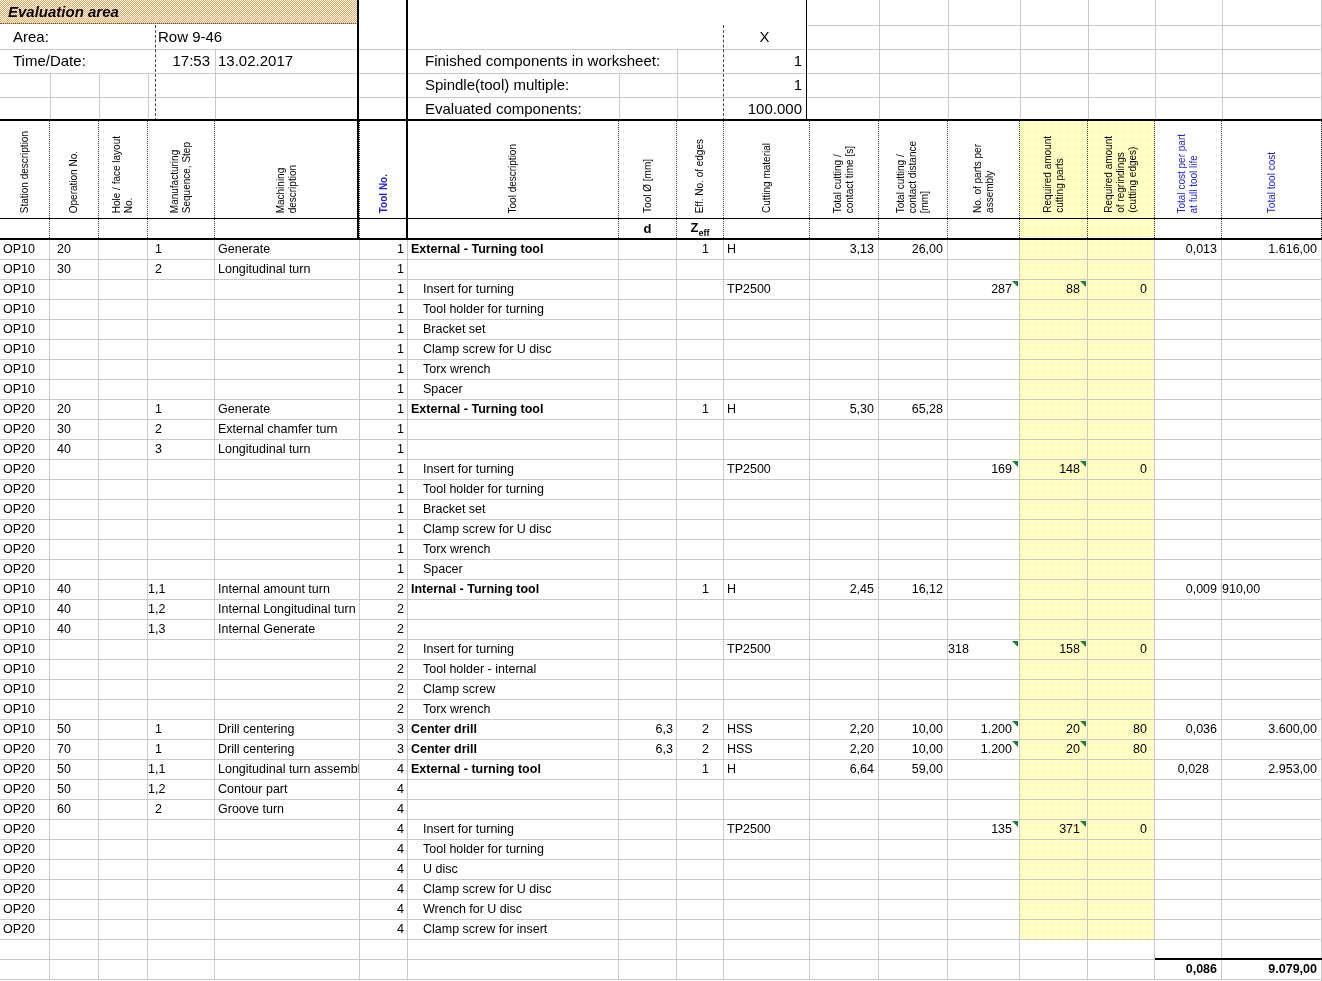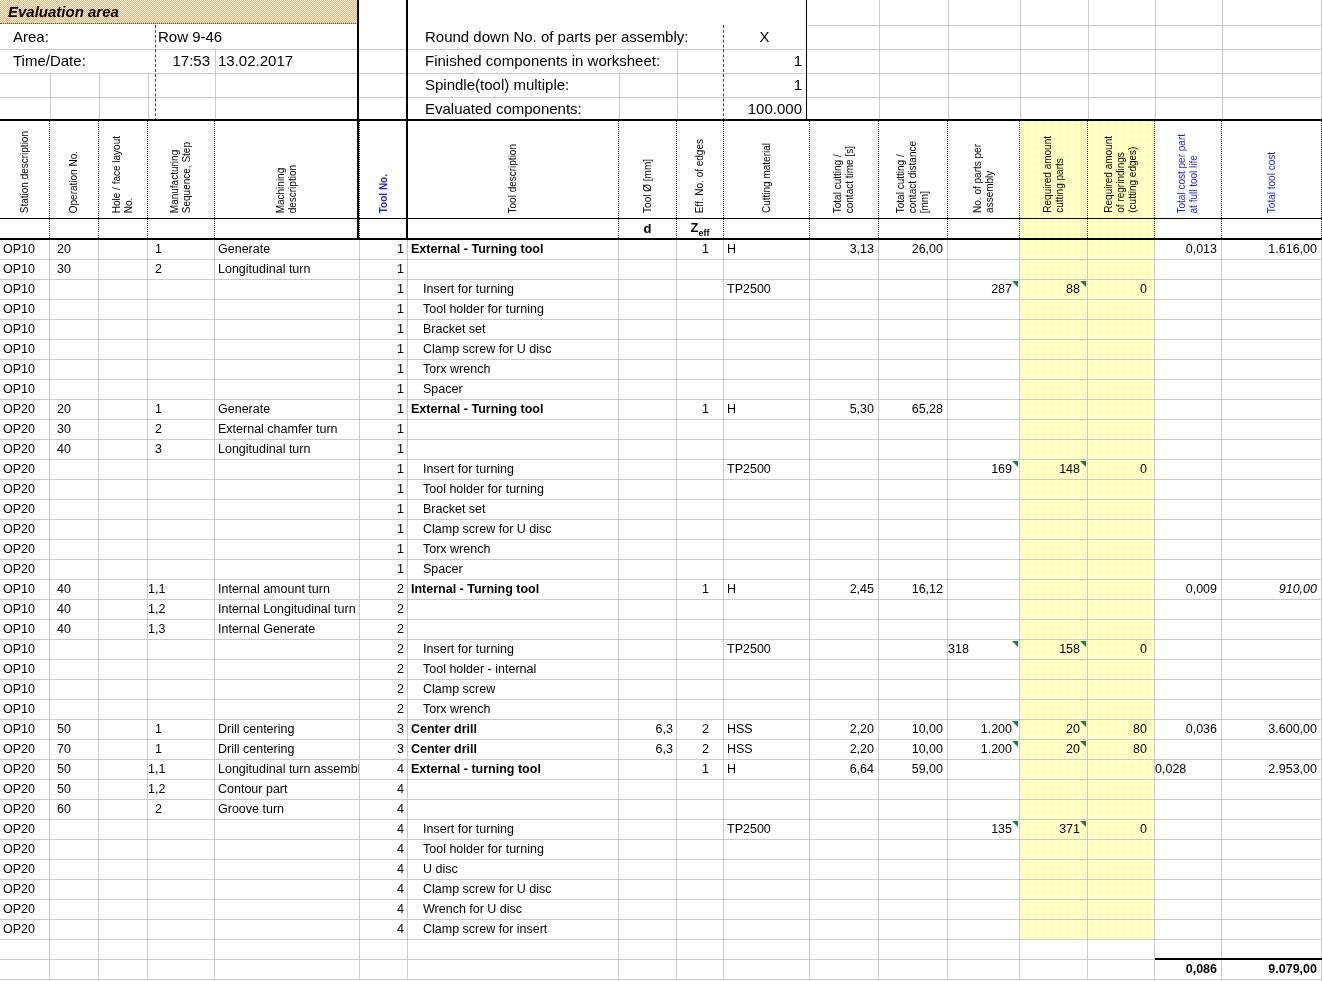--- a/index.html
+++ b/index.html
@@ -68,21 +68,20 @@
   <div class="block-title peach" style="left:0;top:0;width:358px;padding-left:8px;box-sizing:border-box;">
     <span>Evaluation area</span>
   </div>
   <div class="toplbl" style="left:13px;top:25px;">Area:</div>
   <div class="topval" style="left:158px;top:25px;">Row 9-46</div>
   <div class="toplbl" style="left:13px;top:49px;">Time/Date:</div>
   <div class="topval t-right" style="left:155px;top:49px;width:55px;">17:53</div>
   <div class="topval" style="left:218px;top:49px;">13.02.2017</div>
   <div class="vdash" style="left:155px;top:25px;height:96px;"></div>
 
-  <div class="toplbl" style="left:425px;top:25px;">Round down No. of parts per assembly:</div>
   <div class="topval t-center" style="left:723px;top:25px;width:83px;">X</div>
   <div class="toplbl" style="left:425px;top:49px;">Finished components in worksheet:</div>
   <div class="topval t-right" style="left:723px;top:49px;width:79px;">1</div>
   <div class="toplbl" style="left:425px;top:73px;">Spindle(tool) multiple:</div>
   <div class="topval t-right" style="left:723px;top:73px;width:79px;">1</div>
   <div class="toplbl" style="left:425px;top:97px;">Evaluated components:</div>
   <div class="topval t-right" style="left:723px;top:97px;width:79px;">100.000</div>
   <div class="vdash" style="left:723px;top:25px;height:96px;"></div>
   <div class="blk" style="left:806px;top:0;width:1px;height:121px;"></div>
 
@@ -470,21 +469,21 @@
       <div class="bcell" style="text-align: left; padding-left: 3px; font-weight: bold;">Internal - Turning tool</div>
       <div class="bcell" style="text-align: right; padding-right: 3px;"></div>
       <div class="bcell" style="text-align: right; padding-right: 14px;">1</div>
       <div class="bcell" style="text-align: left; padding-left: 3px;">H</div>
       <div class="bcell" style="text-align: right; padding-right: 4px;">2,45</div>
       <div class="bcell" style="text-align: right; padding-right: 4px;">16,12</div>
       <div class="bcell" style="text-align: right; padding-right: 7px;"></div>
       <div class="bcell yfill" style="text-align: right; padding-right: 7px;"></div>
       <div class="bcell yfill" style="text-align: right; padding-right: 7px;"></div>
       <div class="bcell" style="text-align: right; padding-right: 4px;">0,009</div>
-      <div class="bcell" style="text-align: right; padding-right: 4px; font-style: italic;">910,00</div>
+      <div class="bcell" style="text-align: left; padding-right: 4px;">910,00</div>
       <div class="bcell" style="text-align: left; padding-left: 3px;">OP10</div>
       <div class="bcell" style="text-align: right; padding-right: 27px;">40</div>
       <div class="bcell" style="text-align: right; padding-right: 3px;"></div>
       <div class="bcell" style="text-align: right; padding-right: 52px;">1,2</div>
       <div class="bcell" style="text-align: left; padding-left: 3px;">Internal Longitudinal turn i</div>
       <div class="bcell" style="text-align: right; padding-right: 3px;">2</div>
       <div class="bcell" style="text-align: left; padding-left: 3px;"></div>
       <div class="bcell" style="text-align: right; padding-right: 3px;"></div>
       <div class="bcell" style="text-align: right; padding-right: 14px;"></div>
       <div class="bcell" style="text-align: left; padding-left: 3px;"></div>
@@ -622,21 +621,21 @@
       <div class="bcell" style="text-align: right; padding-right: 3px;">4</div>
       <div class="bcell" style="text-align: left; padding-left: 3px; font-weight: bold;">External - turning tool</div>
       <div class="bcell" style="text-align: right; padding-right: 3px;"></div>
       <div class="bcell" style="text-align: right; padding-right: 14px;">1</div>
       <div class="bcell" style="text-align: left; padding-left: 3px;">H</div>
       <div class="bcell" style="text-align: right; padding-right: 4px;">6,64</div>
       <div class="bcell" style="text-align: right; padding-right: 4px;">59,00</div>
       <div class="bcell" style="text-align: right; padding-right: 7px;"></div>
       <div class="bcell yfill" style="text-align: right; padding-right: 7px;"></div>
       <div class="bcell yfill" style="text-align: right; padding-right: 7px;"></div>
-      <div class="bcell" style="padding-right: 4px;">0,028</div>
+      <div class="bcell" style="text-align: right; padding-right: 12px;">0,028</div>
       <div class="bcell" style="text-align: right; padding-right: 4px;">2.953,00</div>
       <div class="bcell" style="text-align: left; padding-left: 3px;">OP20</div>
       <div class="bcell" style="text-align: right; padding-right: 27px;">50</div>
       <div class="bcell" style="text-align: right; padding-right: 3px;"></div>
       <div class="bcell" style="text-align: right; padding-right: 52px;">1,2</div>
       <div class="bcell" style="text-align: left; padding-left: 3px;">Contour part</div>
       <div class="bcell" style="text-align: right; padding-right: 3px;">4</div>
       <div class="bcell" style="text-align: left; padding-left: 3px;"></div>
       <div class="bcell" style="text-align: right; padding-right: 3px;"></div>
       <div class="bcell" style="text-align: right; padding-right: 14px;"></div>

